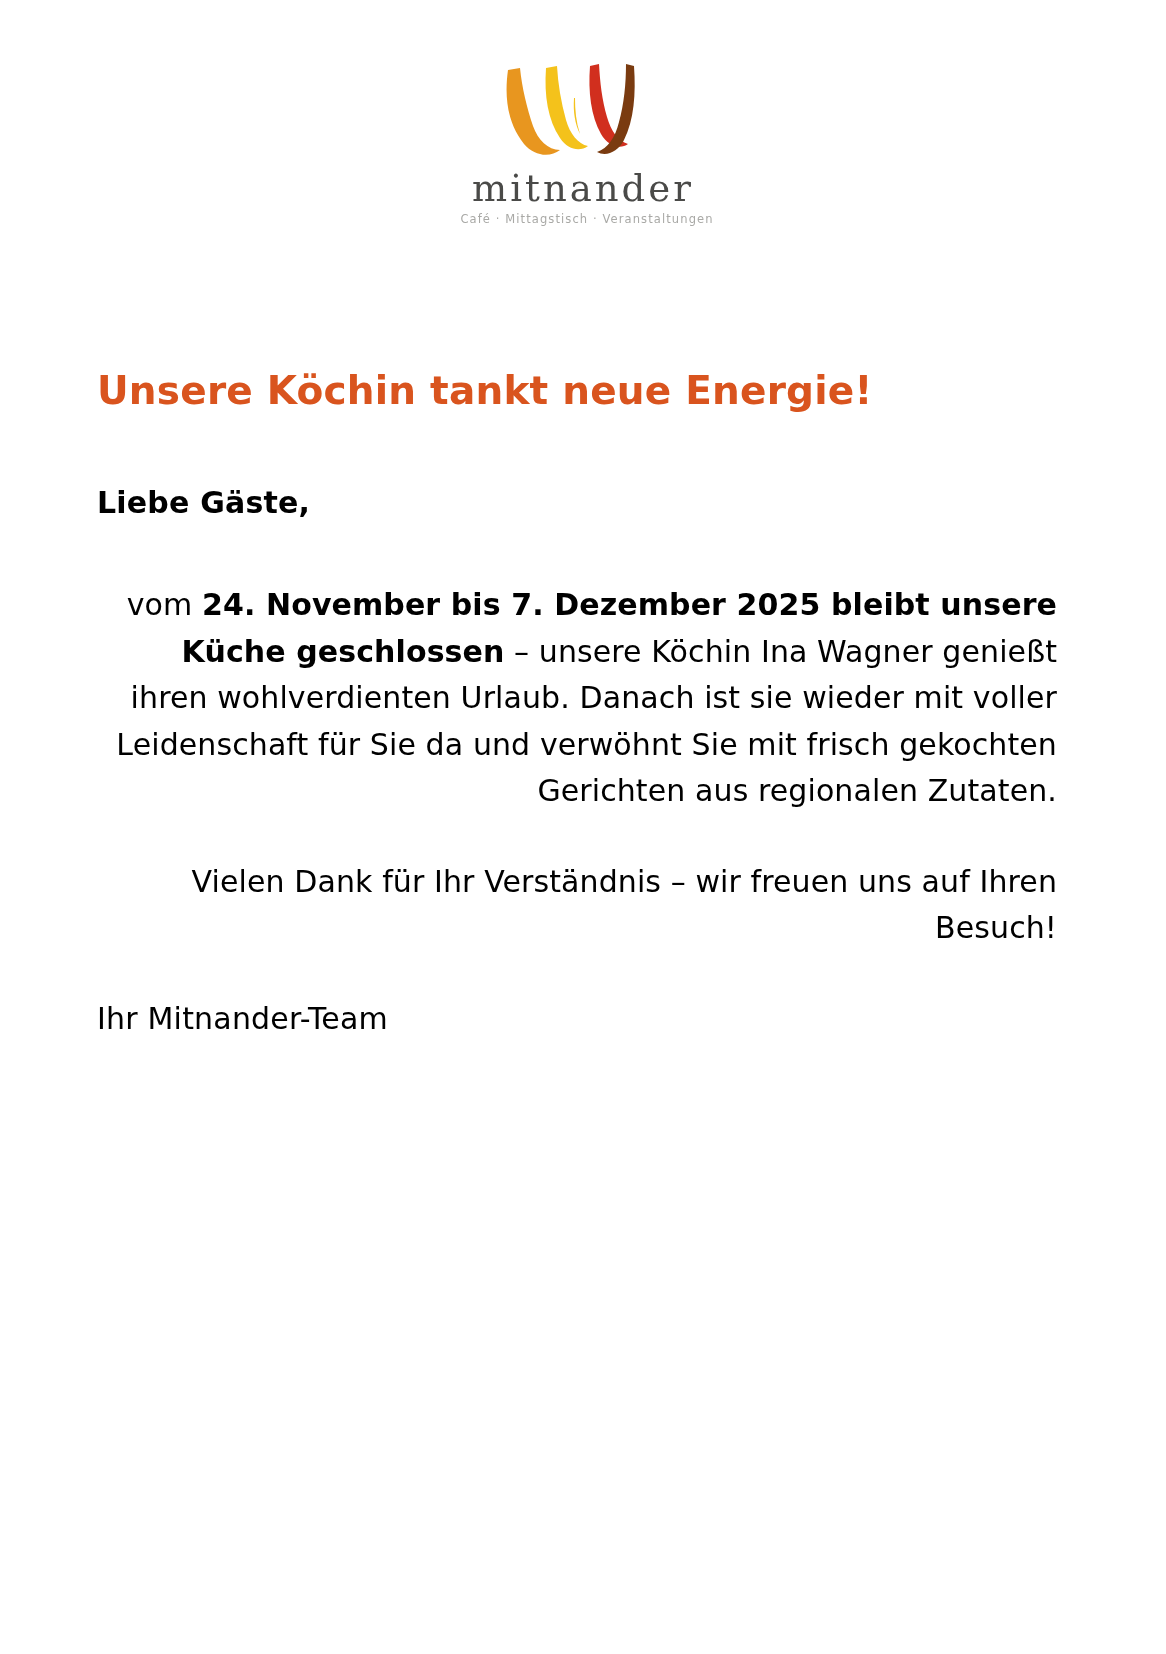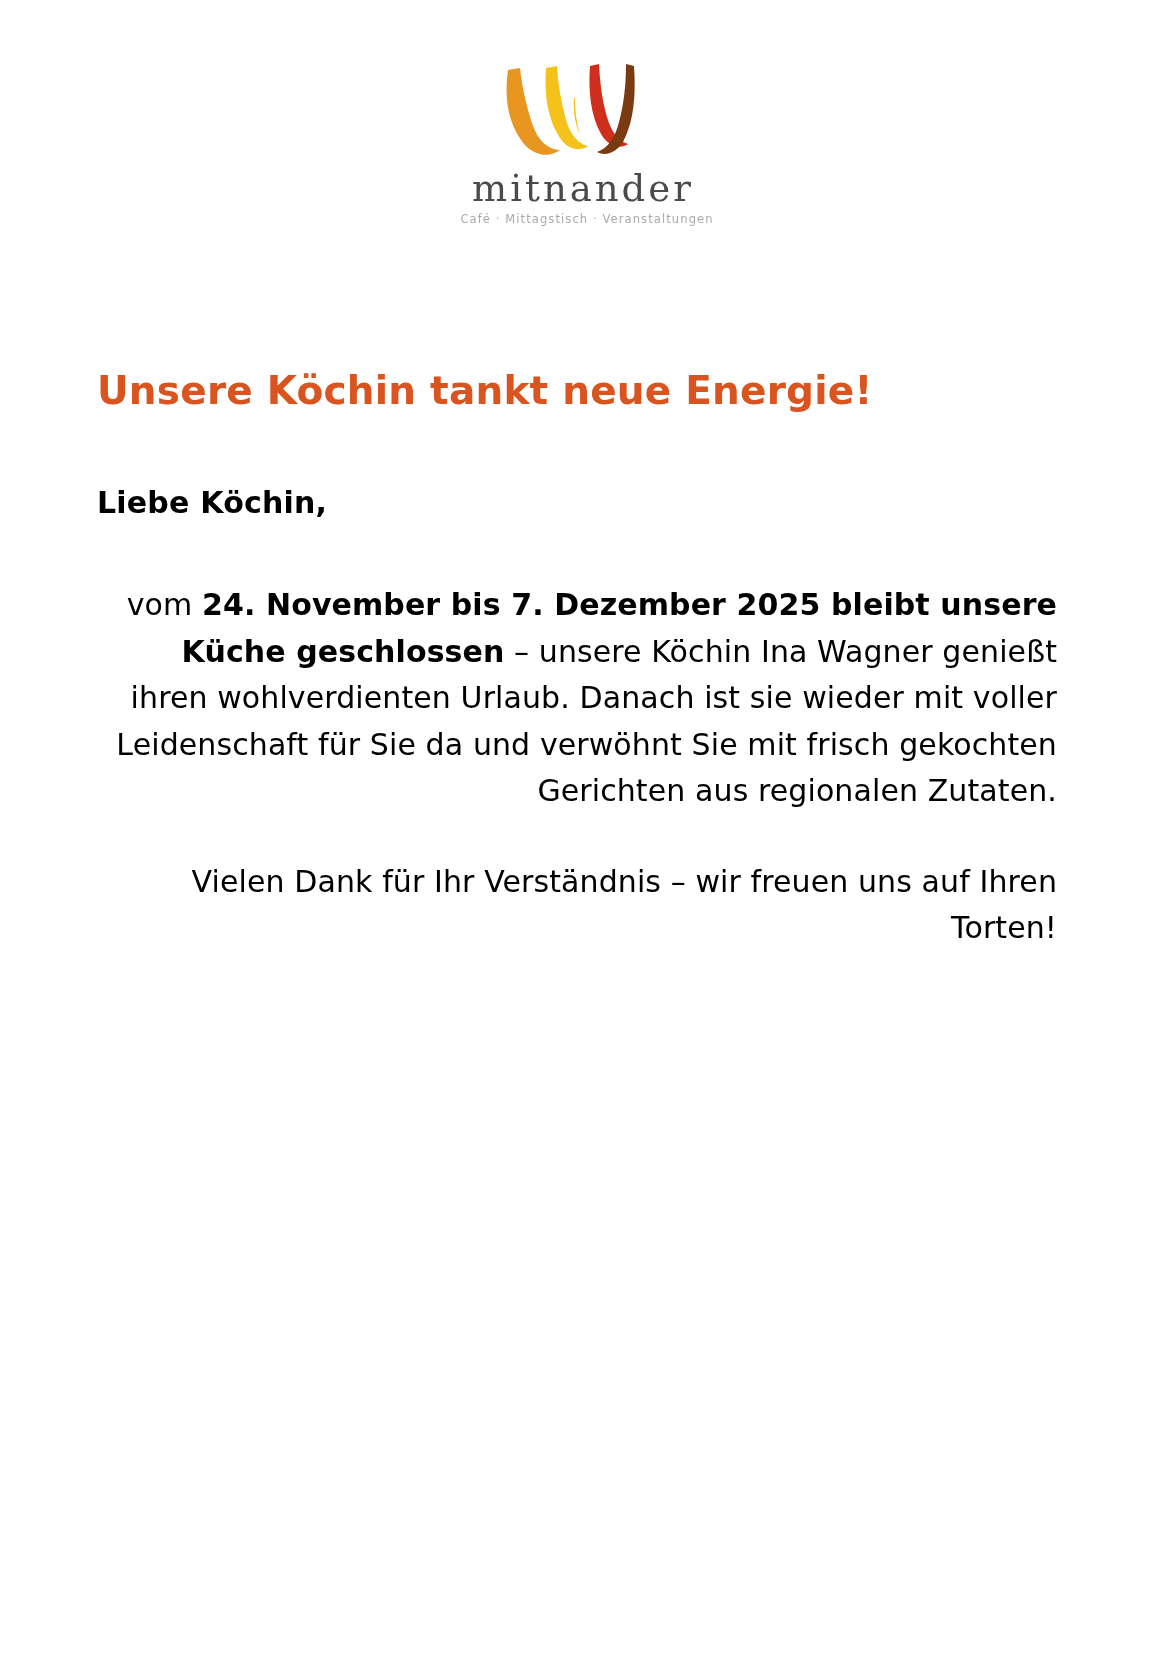--- a/index.html
+++ b/index.html
@@ -124,23 +124,24 @@
       </svg>
     </span>
     <span class="logo-wordmark">mitnander</span>
     <span class="logo-tagline">Café · Mittagstisch · Veranstaltungen</span>
   </div>
 
   <div class="content">
 
     <h1 class="headline">Unsere Köchin tankt neue Energie!</h1>
 
-    <p class="salutation">Liebe Köchin,</p>
+    <p class="salutation">Liebe Gäste,</p>
 
     <p class="para"><span>vom </span><span class="b">24. November bis 7. Dezember 2025 bleibt unsere Küche geschlossen</span><span> – unsere Köchin Ina Wagner genießt ihren wohlverdienten Urlaub. Danach ist sie wieder mit voller Leidenschaft für Sie da und verwöhnt Sie mit frisch gekochten Gerichten aus regionalen Zutaten.</span></p>
 
 
-    <p class="para">Vielen Dank für Ihr Verständnis – wir freuen uns auf Ihren Torten!</p>
+    <p class="para">Vielen Dank für Ihr Verständnis – wir freuen uns auf Ihren Besuch!</p>
 
+    <p class="signature">Ihr Mitnander-Team</p>
 
   </div>
 
 </div>
 
 </body></html>

